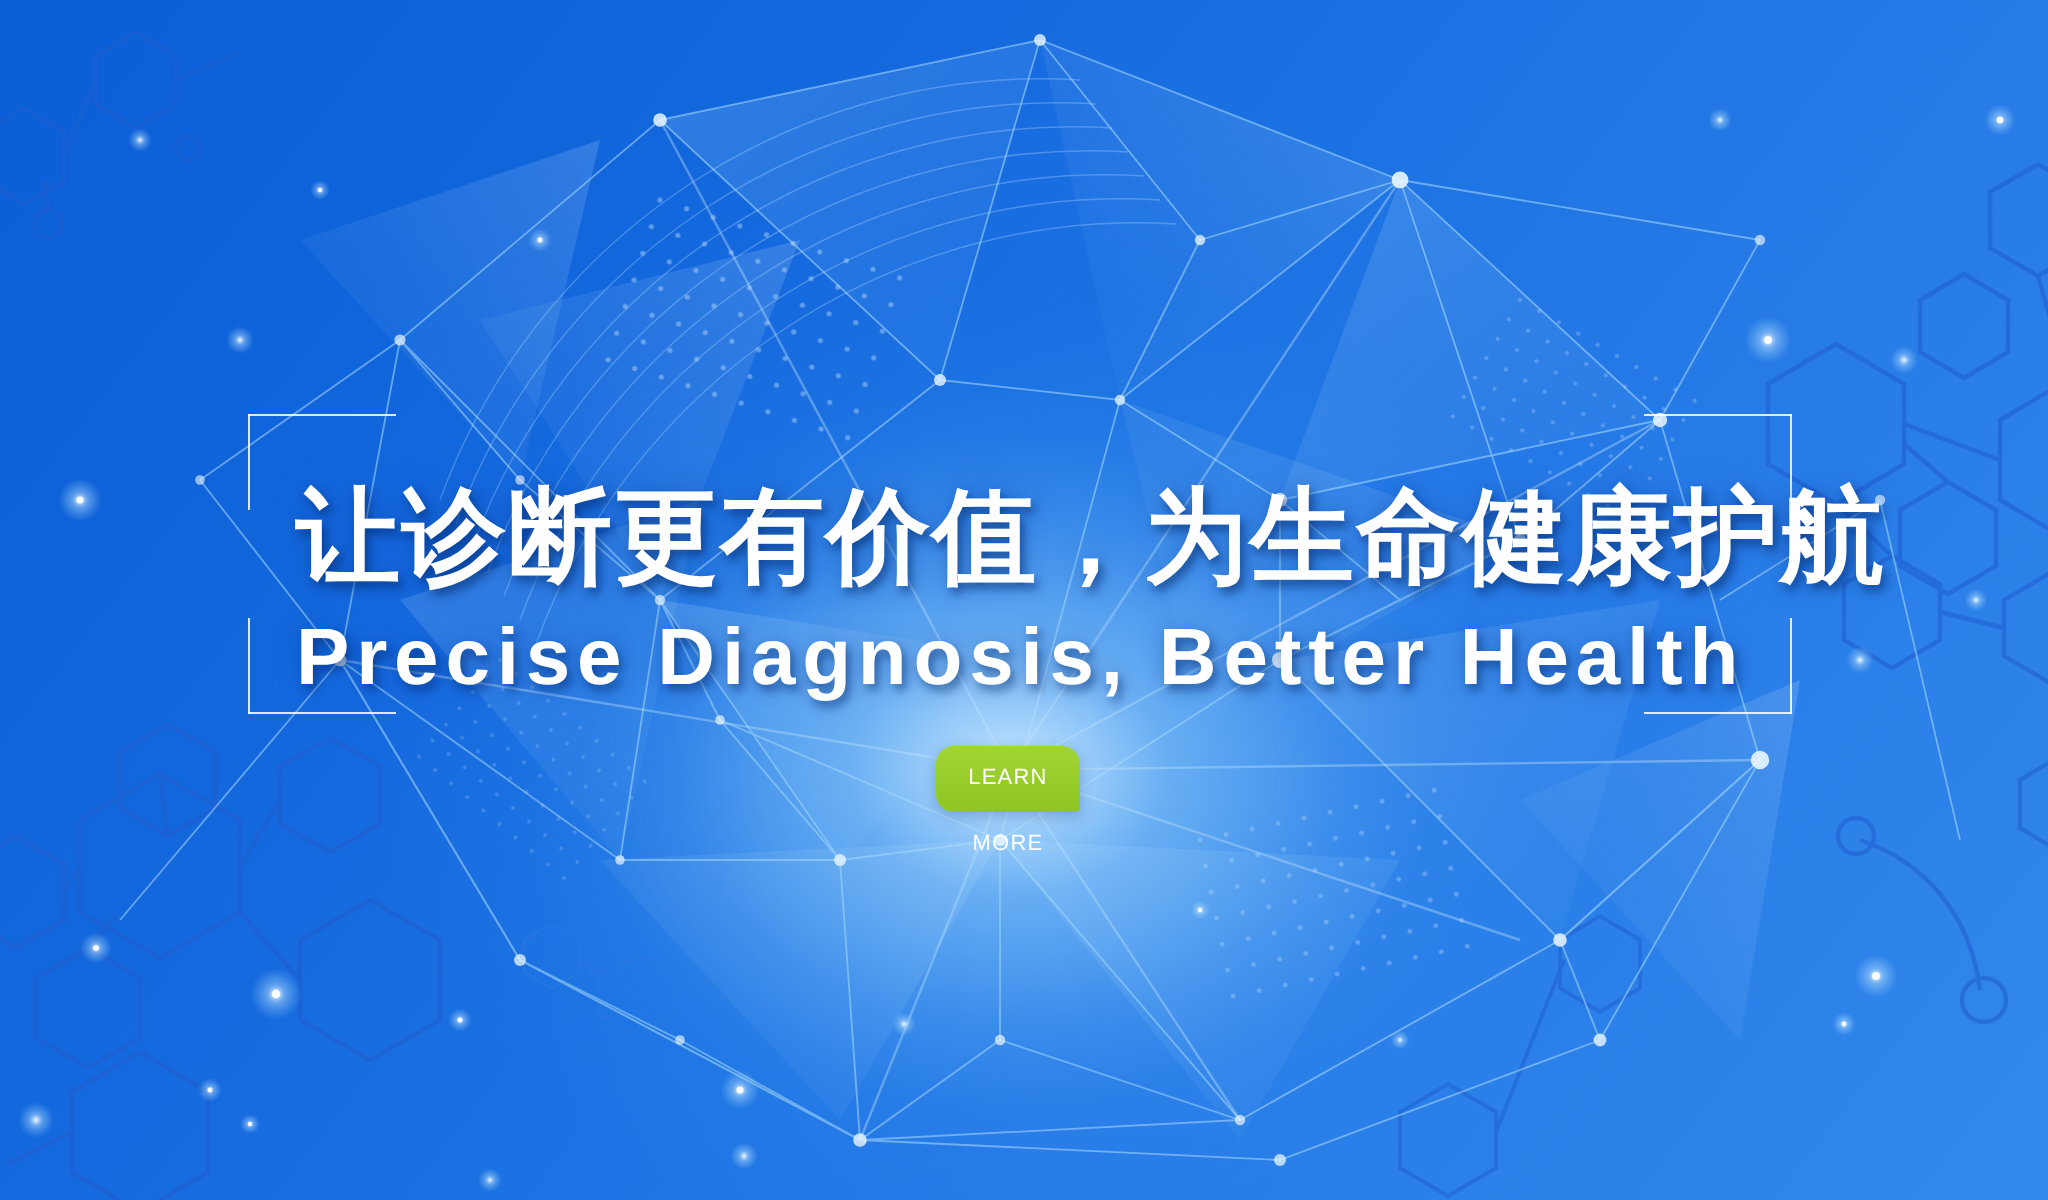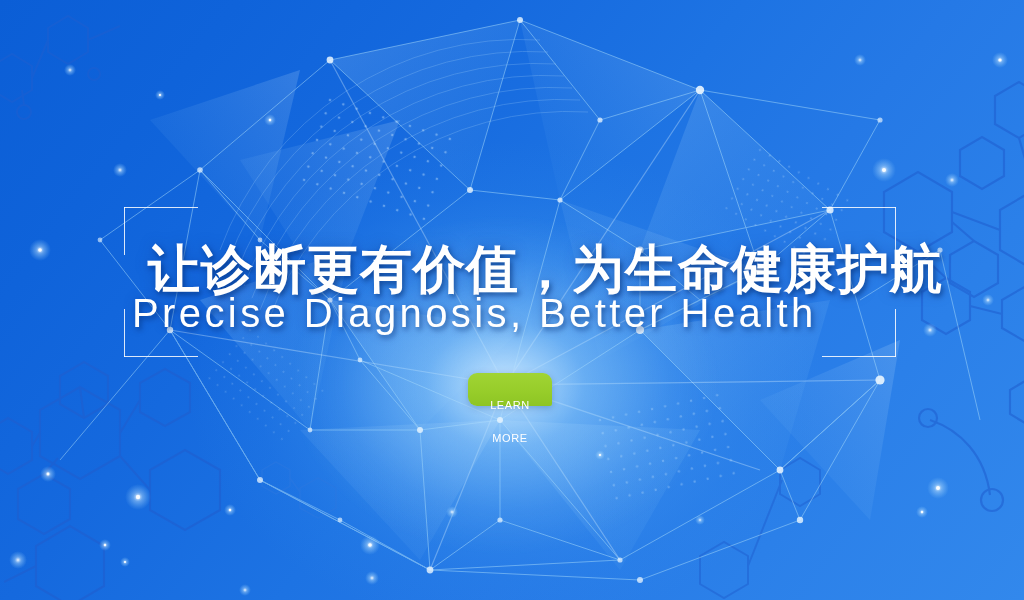--- a/index.html
+++ b/index.html
@@ -95,49 +95,49 @@
     text-shadow:
        2px 3px 5px rgba(3,40,105,0.55),
        0 0 14px rgba(10,60,150,0.35);
   }
 
   #headline-en {
     position: absolute;
     left: 8px;
     top: 82px;
     width: 760px;
-    margin: 0;
+    margin: 16px;
     font-size: 40px;
     line-height: 48px;
-    font-weight: 400;
+    font-weight: 700;
     color: #ffffff;
     letter-spacing: 3.4px;
     white-space: nowrap;
     text-shadow:
        2px 3px 5px rgba(3,40,105,0.5),
        0 0 12px rgba(10,60,150,0.3);
   }
 
   
   #cta-button {
     position: absolute;
     left: 468px;
     top: 373px;
-    width: 84px;
+    width: 72px;
     height: 33px;
     border: none;
     cursor: pointer;
     background: linear-gradient(180deg, #a0d434 0%, #97cd2a 55%, #8ec524 100%);
     color: #ffffff;
     font-family: "Liberation Sans", sans-serif;
     font-size: 11px;
     letter-spacing: 0.6px;
     line-height: 33px;
     text-align: center;
-    padding: 16px;
+    padding: 0;
     border-radius: 9px 9px 2px 9px;
     box-shadow: 0 2px 7px rgba(10,50,120,0.28);
   }
 </style>
 </head>
 <body>
 
 <div id="banner">
 
   <svg class="layer" viewBox="0 0 1024 600" xmlns="http://www.w3.org/2000/svg">

